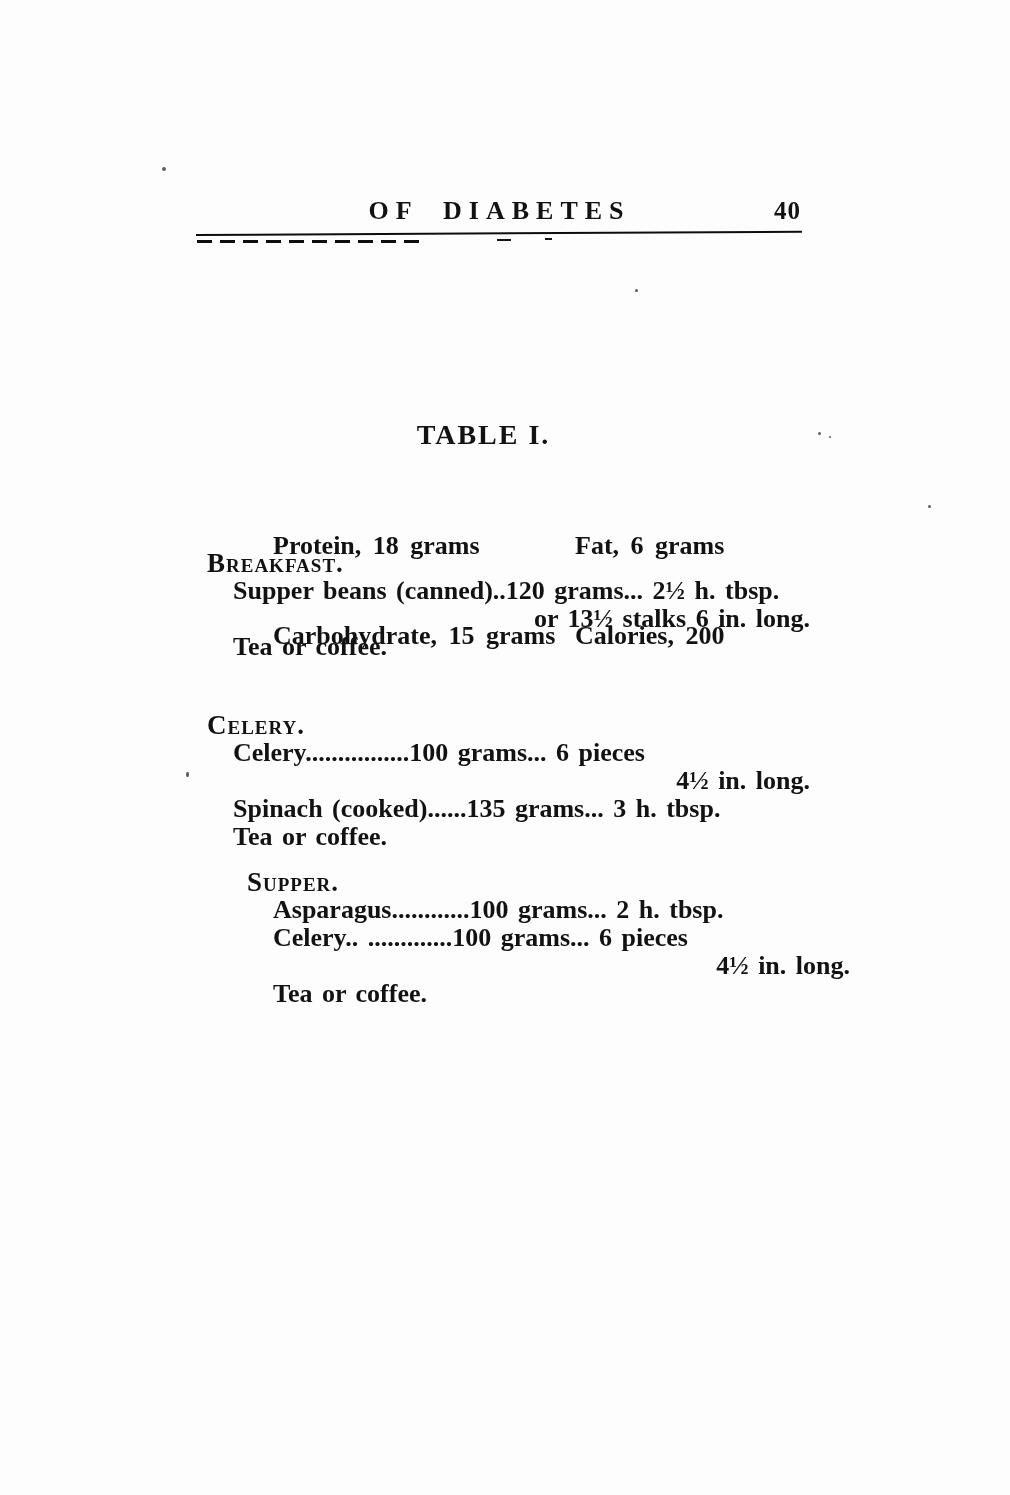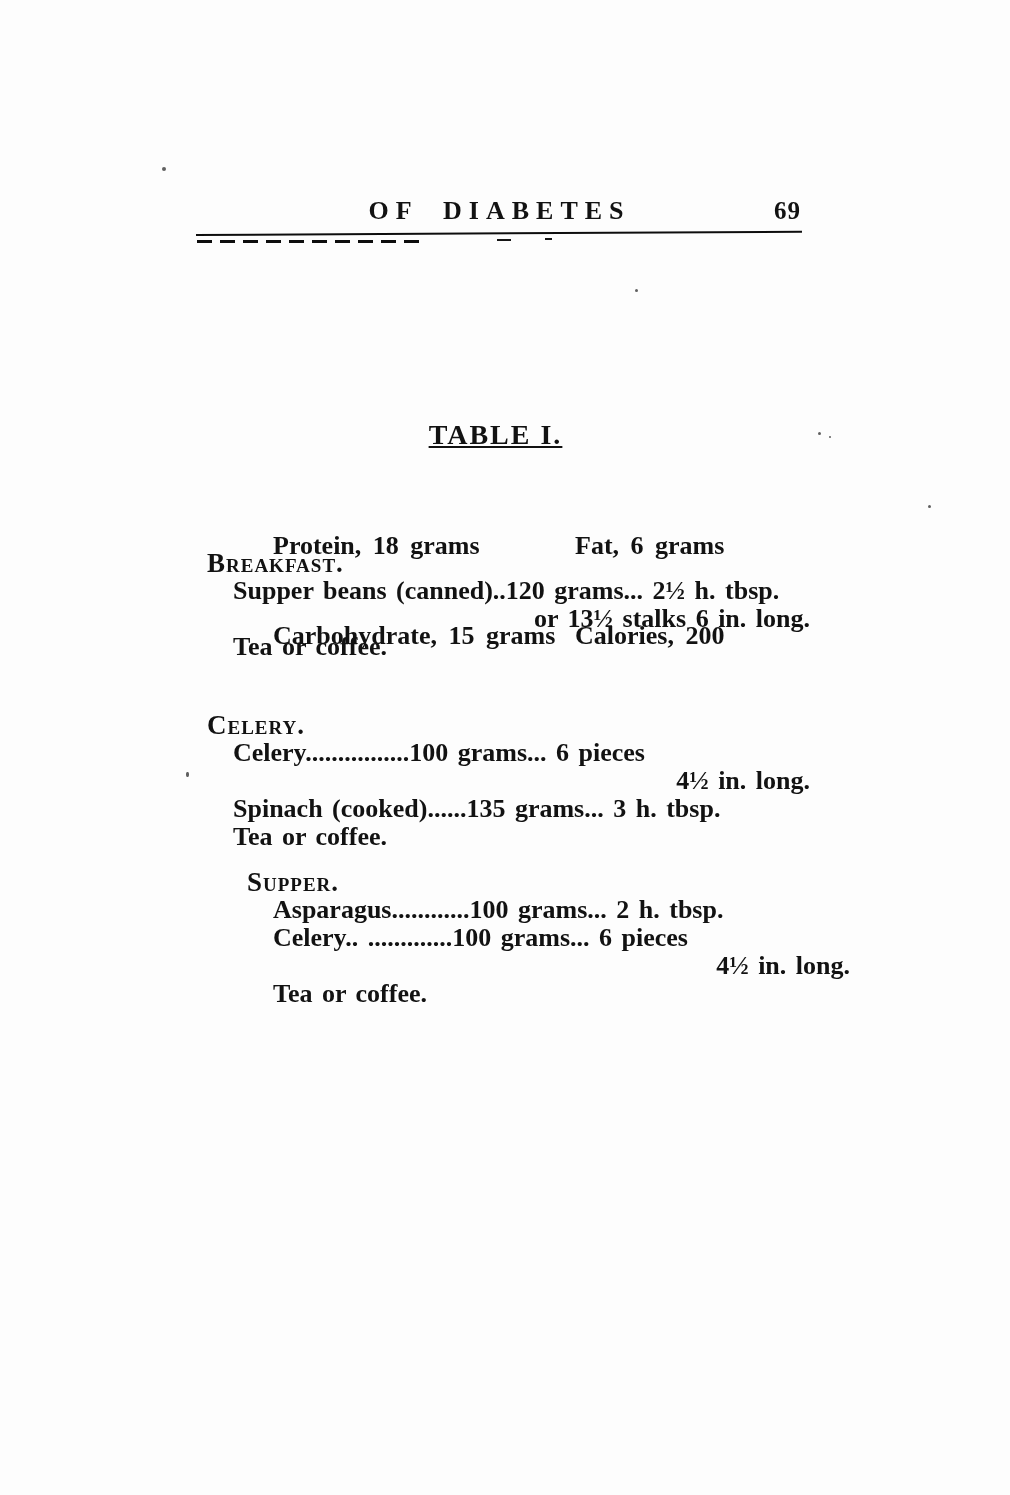--- a/index.html
+++ b/index.html
@@ -73,28 +73,27 @@
     left: 545px;
     top: 238px;
     width: 7px;
     height: 2px;
     background: #151515;
   }
 
   
   .table-title {
     position: absolute;
-    left: 192px;
+    left: 180px;
     top: 420px;
     width: 607px;
     text-align: center;
     font-size: 28px;
     letter-spacing: 2px;
     line-height: 30px;
-    text-decoration: underline;
   }
 
   
   .macro-col {
     position: absolute;
     top: 471px;
     font-size: 26px;
     line-height: 30px;
     word-spacing: 5px;
     white-space: pre;
@@ -136,21 +135,21 @@
     opacity: 0.75;
   }
 </style>
 </head>
 <body>
 
 <div class="page">
 
   <div class="header-row">
     <span class="header-title">OF DIABETES</span>
-    <span class="page-number">69</span>
+    <span class="page-number">40</span>
   </div>
   <div class="header-rule"></div>
   <div class="rule-dashes"></div>
   <div class="rule-mark-a"></div>
   <div class="rule-mark-b"></div>
 
   <div class="table-title">TABLE I.</div>
 
   <div class="macro-col macro-col-left">
     <div class="macro-line">Protein, 18 grams</div>

